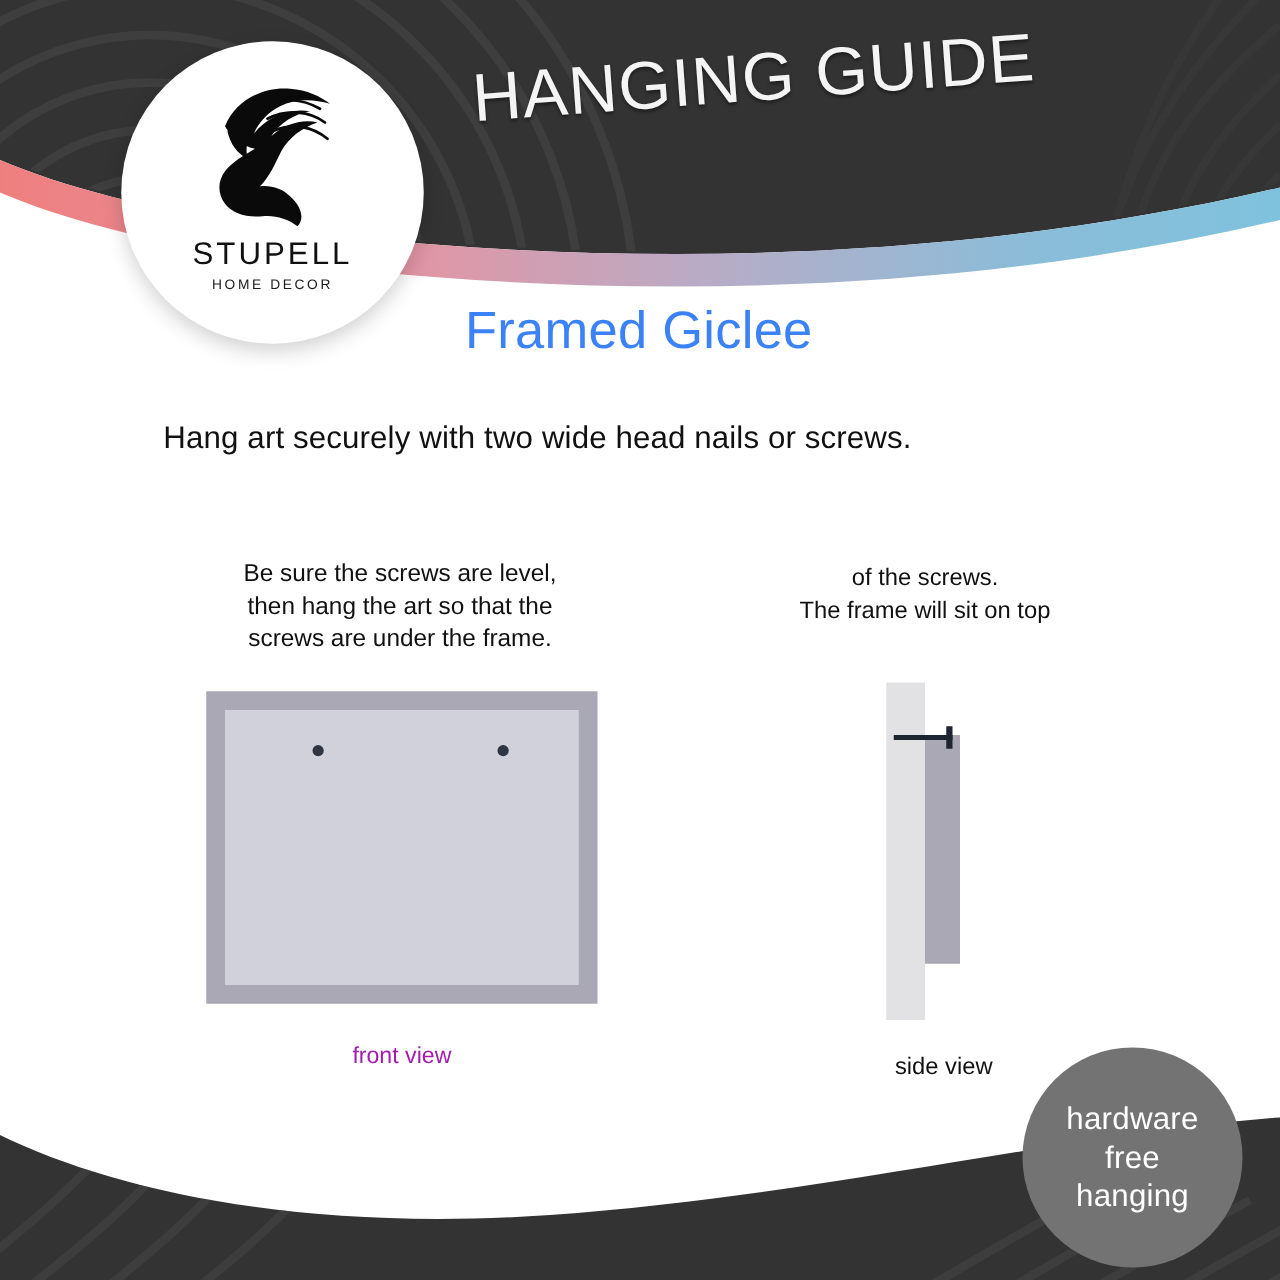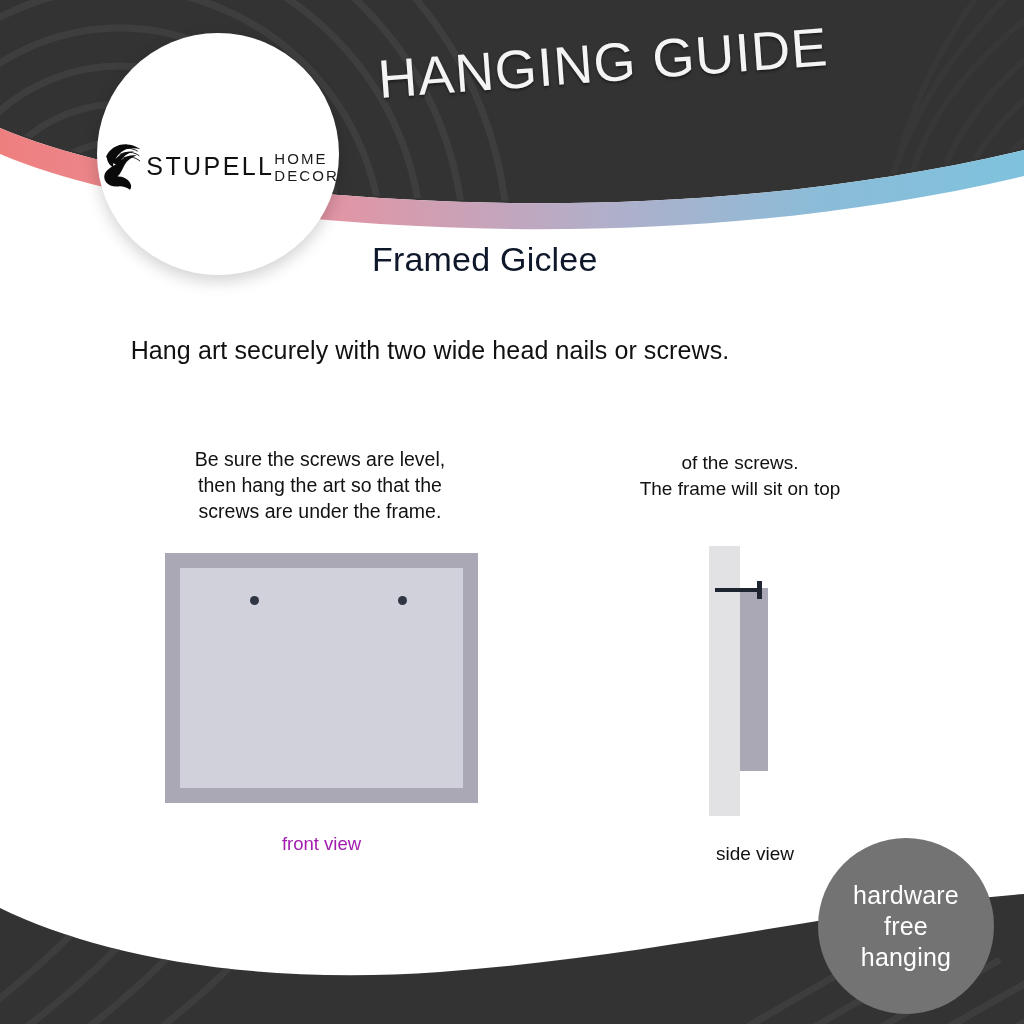--- a/index.html
+++ b/index.html
@@ -53,55 +53,55 @@
   .logo-badge {
     position: absolute;
     left: 97px;
     top: 33px;
     width: 242px;
     height: 242px;
     border-radius: 50%;
     background: #ffffff;
     box-shadow: 0 6px 16px rgba(0,0,0,0.18);
     display: flex;
-    flex-direction: row;
+    flex-direction: column;
     align-items: center;
     justify-content: flex-start;
     padding-top: 22px;
     box-sizing: border-box;
   }
   .logo-mark {
     width: 120px;
     height: 132px;
     display: block;
   }
   .logo-word {
     margin-top: 2px;
     font-size: 25px;
     letter-spacing: 2.4px;
     color: #111;
     font-weight: 400;
     font-family: "Liberation Sans", sans-serif;
   }
   .logo-sub {
     margin-top: 4px;
-    font-size: 15px;
+    font-size: 11px;
     letter-spacing: 2.1px;
     color: #1a1a1a;
     font-weight: 400;
     font-family: "Liberation Sans", sans-serif;
   }
 
   
   .product-title {
     position: absolute;
     left: 372px;
     top: 240px;
-    font-size: 34px;
-    color: #0f172a;
+    font-size: 42px;
+    color: #3b82f6;
     font-weight: 400;
     letter-spacing: 0.2px;
   }
   .lede {
     position: absolute;
     left: 0;
     top: 336px;
     width: 860px;
     text-align: center;
     font-size: 25px;

